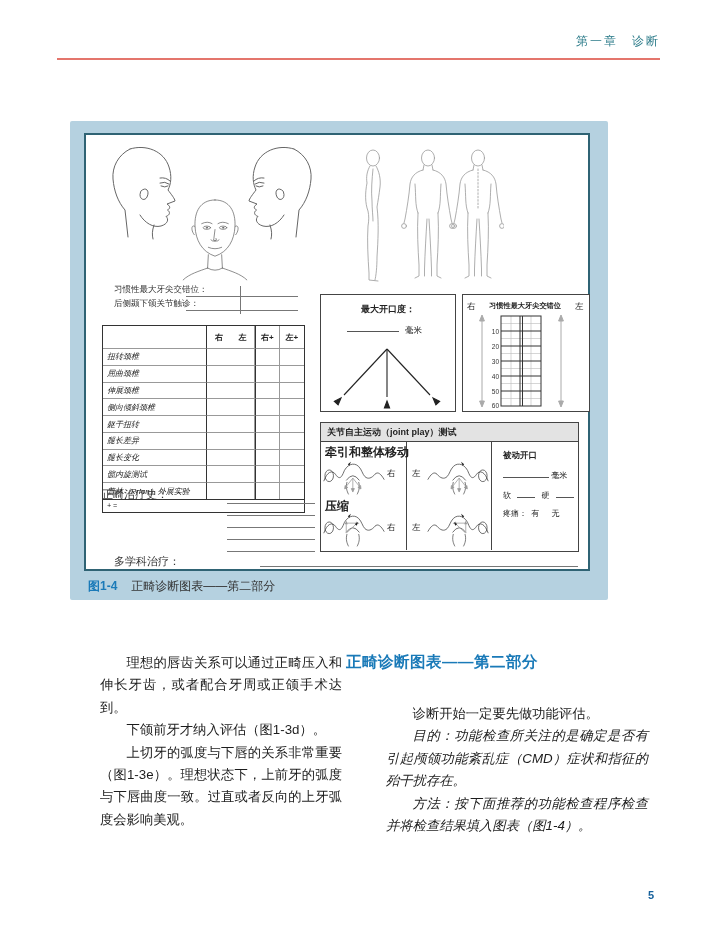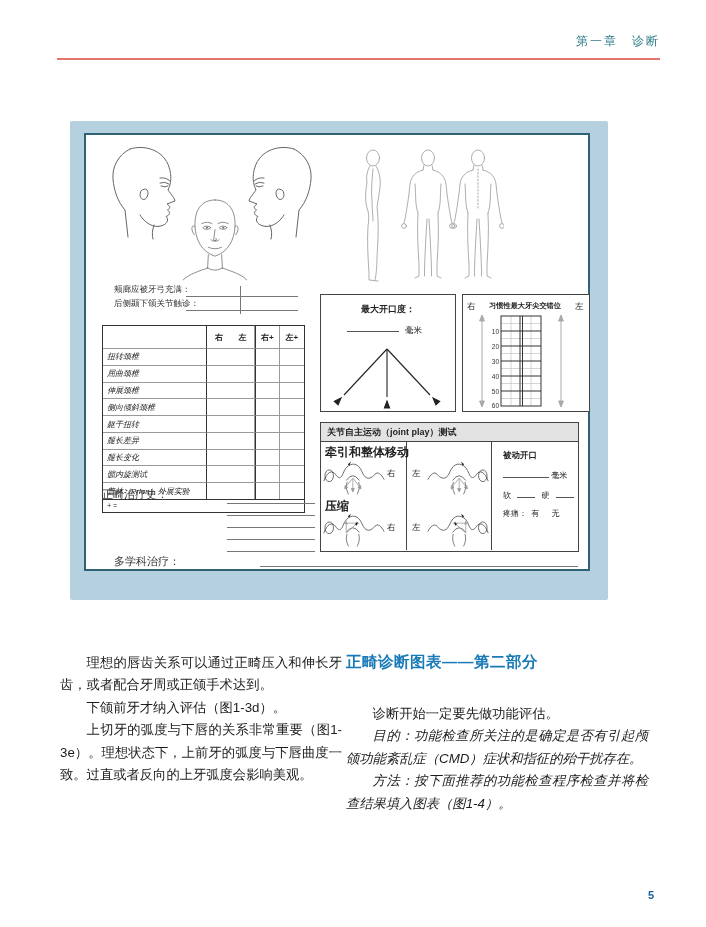--- a/index.html
+++ b/index.html
@@ -71,21 +71,21 @@
   .tmj { position:absolute; width:62px; height:42px; }
   .tmj.mirror { transform:scaleX(-1); }
 
   .po-title { position:absolute; font-weight:bold; font-size:8.5px; }
   .po-row { position:absolute; font-size:8px; }
   .uline { display:inline-block; border-bottom:1px solid #555; height:8px; vertical-align:baseline; }
 
   
   .col-left { position:absolute; left:60px; top:652px; width:282px; }
   .col-right { position:absolute; left:346px; top:652px; width:302px; }
-  .body-par { font-size:13.3px; line-height:22.4px; text-align:justify; text-indent:2em; color:#1c1c1c; }
+  .body-par { font-size:13.3px; line-height:22.4px; text-align:justify; text-indent:2em; color:#1c1c1c;margin-left:40px; }
   .body-par.italic { font-style:italic; }
   .section-heading { font-size:15.5px; font-weight:bold; color:#1a7ab8; letter-spacing:0.5px;
                      margin-bottom:30px; }
 
   .page-number { position:absolute; left:648px; top:889px; font-size:11px; font-weight:bold; color:#16619c; }
 </style>
 </head>
 <body>
 
 <svg width="0" height="0" style="position:absolute" aria-hidden="true">
@@ -159,21 +159,21 @@
           <circle cx="39" cy="41.5" r="0.8" fill="#666"></circle>
           <circle cx="61" cy="41.5" r="0.8" fill="#666"></circle>
           <path d="M 50 44 L 48.5 56 Q 47 59 50 59.5 Q 53 59 51.5 56 M 44.5 58 Q 46.5 60.5 50 59.5 M 55.5 58 Q 53.5 60.5 50 59.5"></path>
           <path d="M 41 68 Q 50 72 59 68"></path>
           <path d="M 41 78 L 40 96 M 59 78 L 60 96"></path>
           <path d="M 40 96 C 29 100 15 104 7 112 M 60 96 C 71 100 85 104 93 112"></path>
           <path d="M 40 96 Q 50 102 60 96"></path>
         </g>
       </svg>
 
-      <span class="palp-label" style="left:28px; top:149px;">颊廊应被牙弓充满：</span>
+      <span class="palp-label" style="left:28px; top:149px;">习惯性最大牙尖交错位：</span>
       <span class="palp-label" style="left:28px; top:163px;">后侧颞下颌关节触诊：</span>
       <div class="palp-line" style="top:161px;"></div>
       <div class="palp-line" style="top:175px;"></div>
       <div class="palp-vline"></div>
 
       <div class="exam-table">
         <div class="th" style="border-right:1px solid #333;"></div>
         <div class="th c1">右</div>
         <div class="th c2">左</div>
         <div class="th c3">右+</div>
@@ -370,20 +370,23 @@
           <div class="po-row" style="left:182px; top:66px;">
             <span>疼痛：</span>
             <span style="margin-left:2px;">有</span>
             <span style="margin-left:10px;">无</span>
           </div>
         </div>
       </div>
 
     </div>
 
+    <div class="figure-caption">
+      <span class="cap-label">图1-4</span><span>正畸诊断图表——第二部分</span>
+    </div>
   </div>
 
   <div class="col-left">
     <p class="body-par">理想的唇齿关系可以通过正畸压入和伸长牙齿，或者配合牙周或正颌手术达到。</p>
     <p class="body-par">下颌前牙才纳入评估（图1-3d）。</p>
     <p class="body-par">上切牙的弧度与下唇的关系非常重要（图1-3e）。理想状态下，上前牙的弧度与下唇曲度一致。过直或者反向的上牙弧度会影响美观。</p>
   </div>
 
   <div class="col-right">
     <div class="section-heading">正畸诊断图表——第二部分</div>

